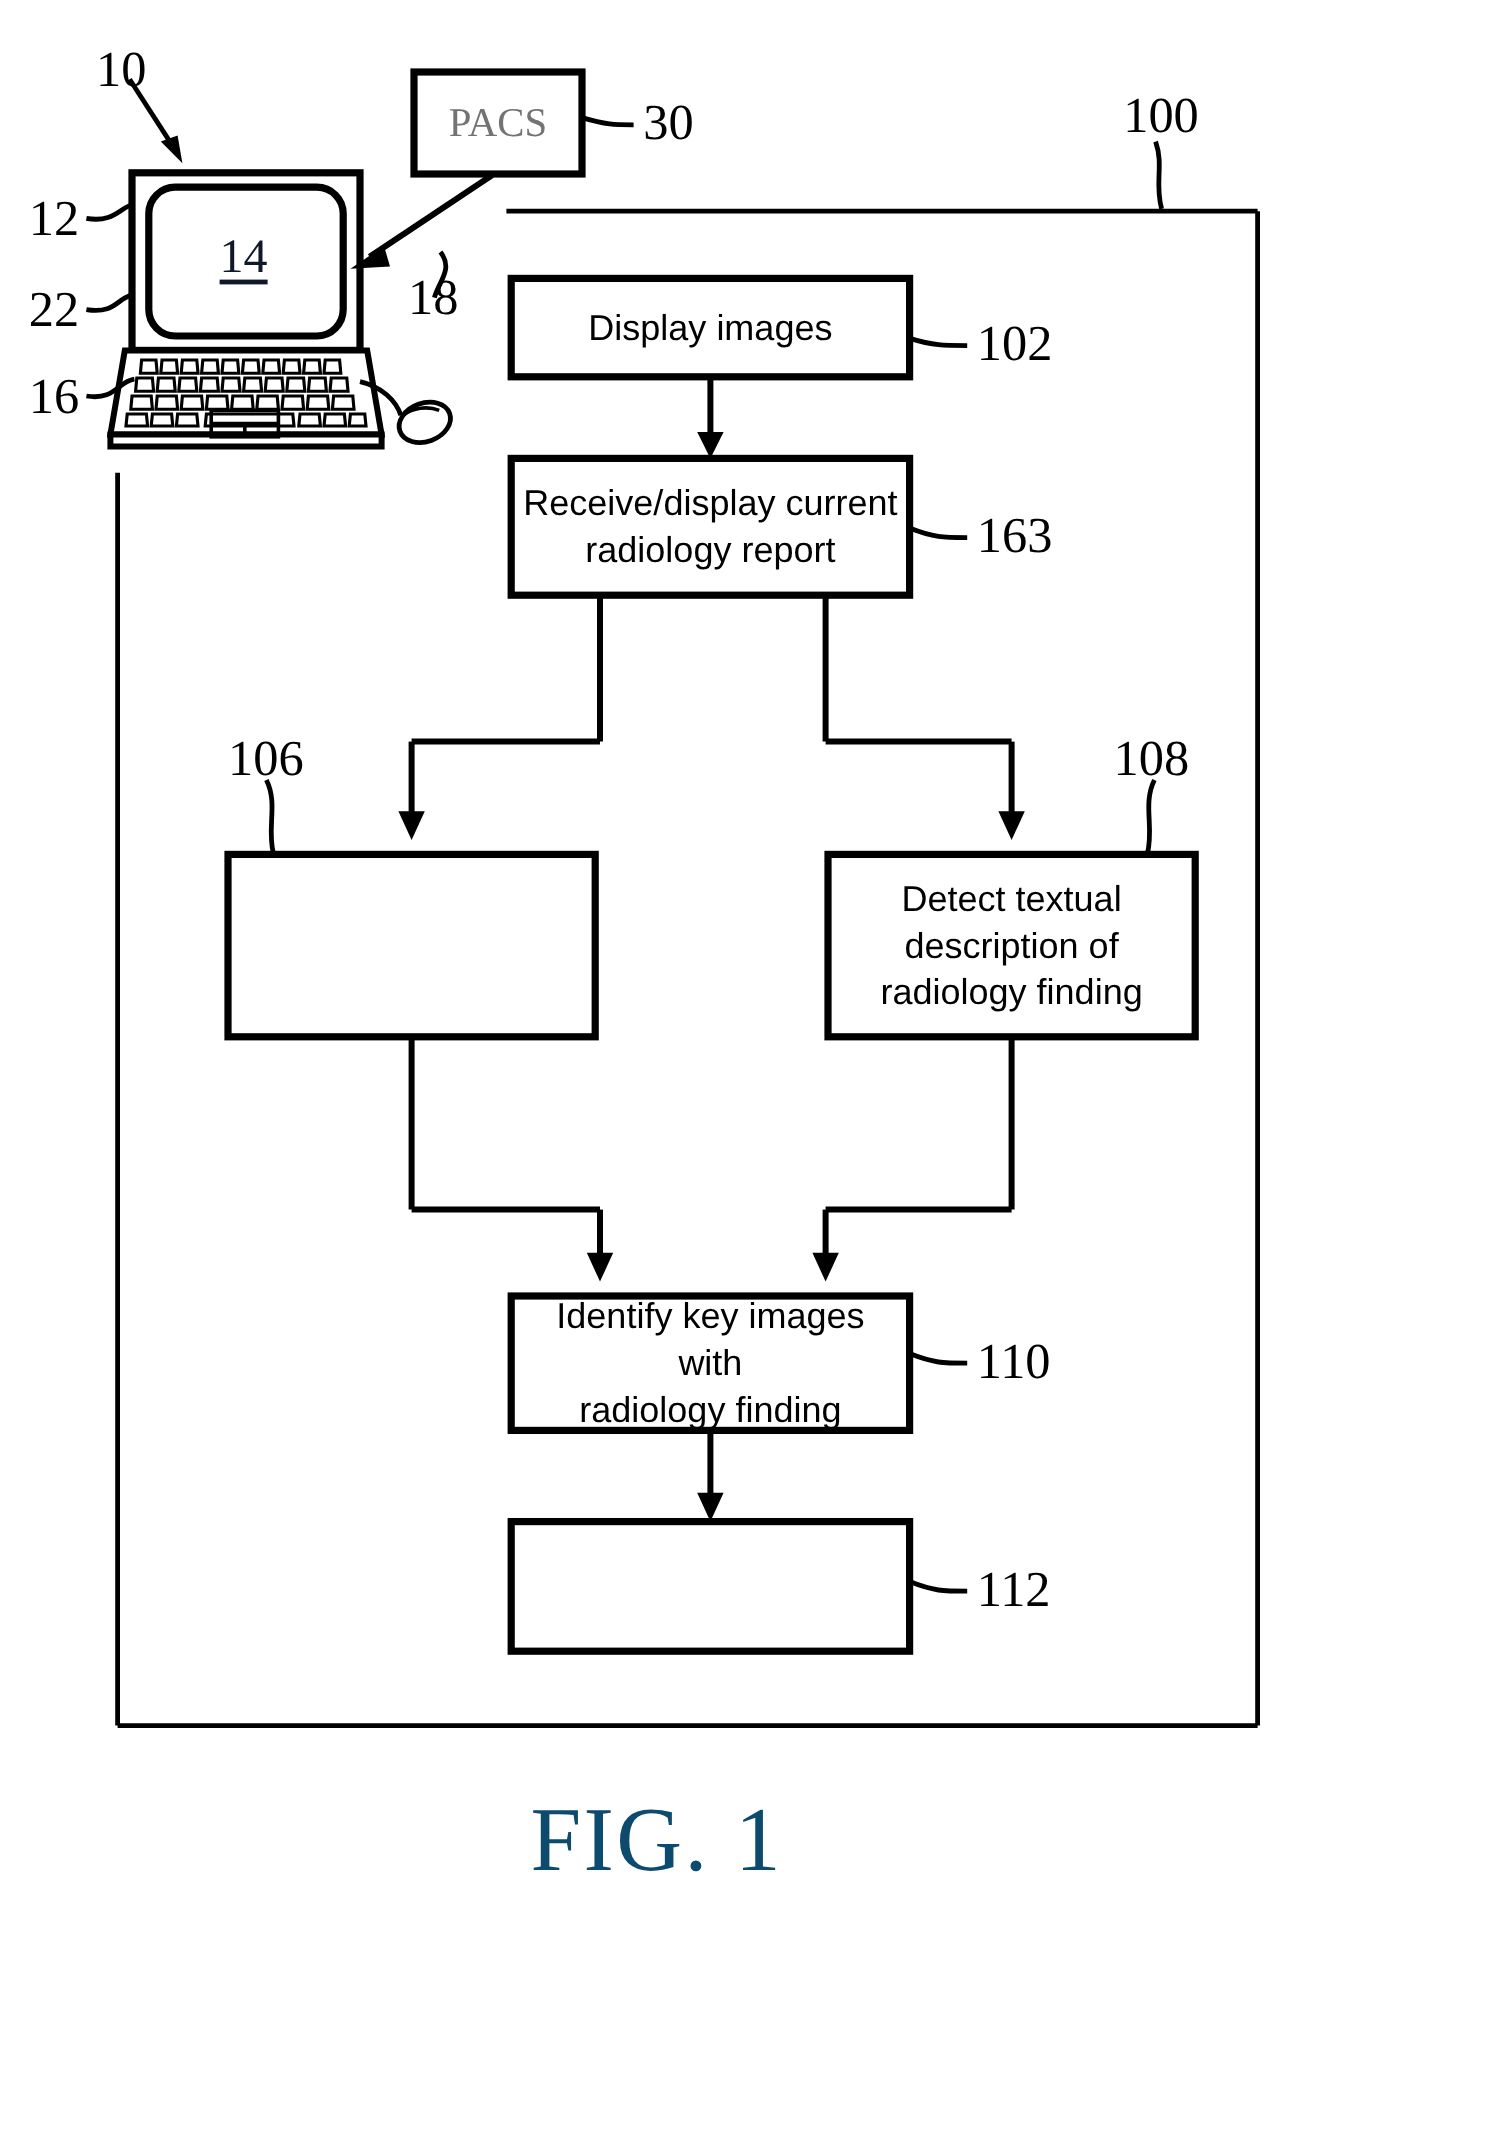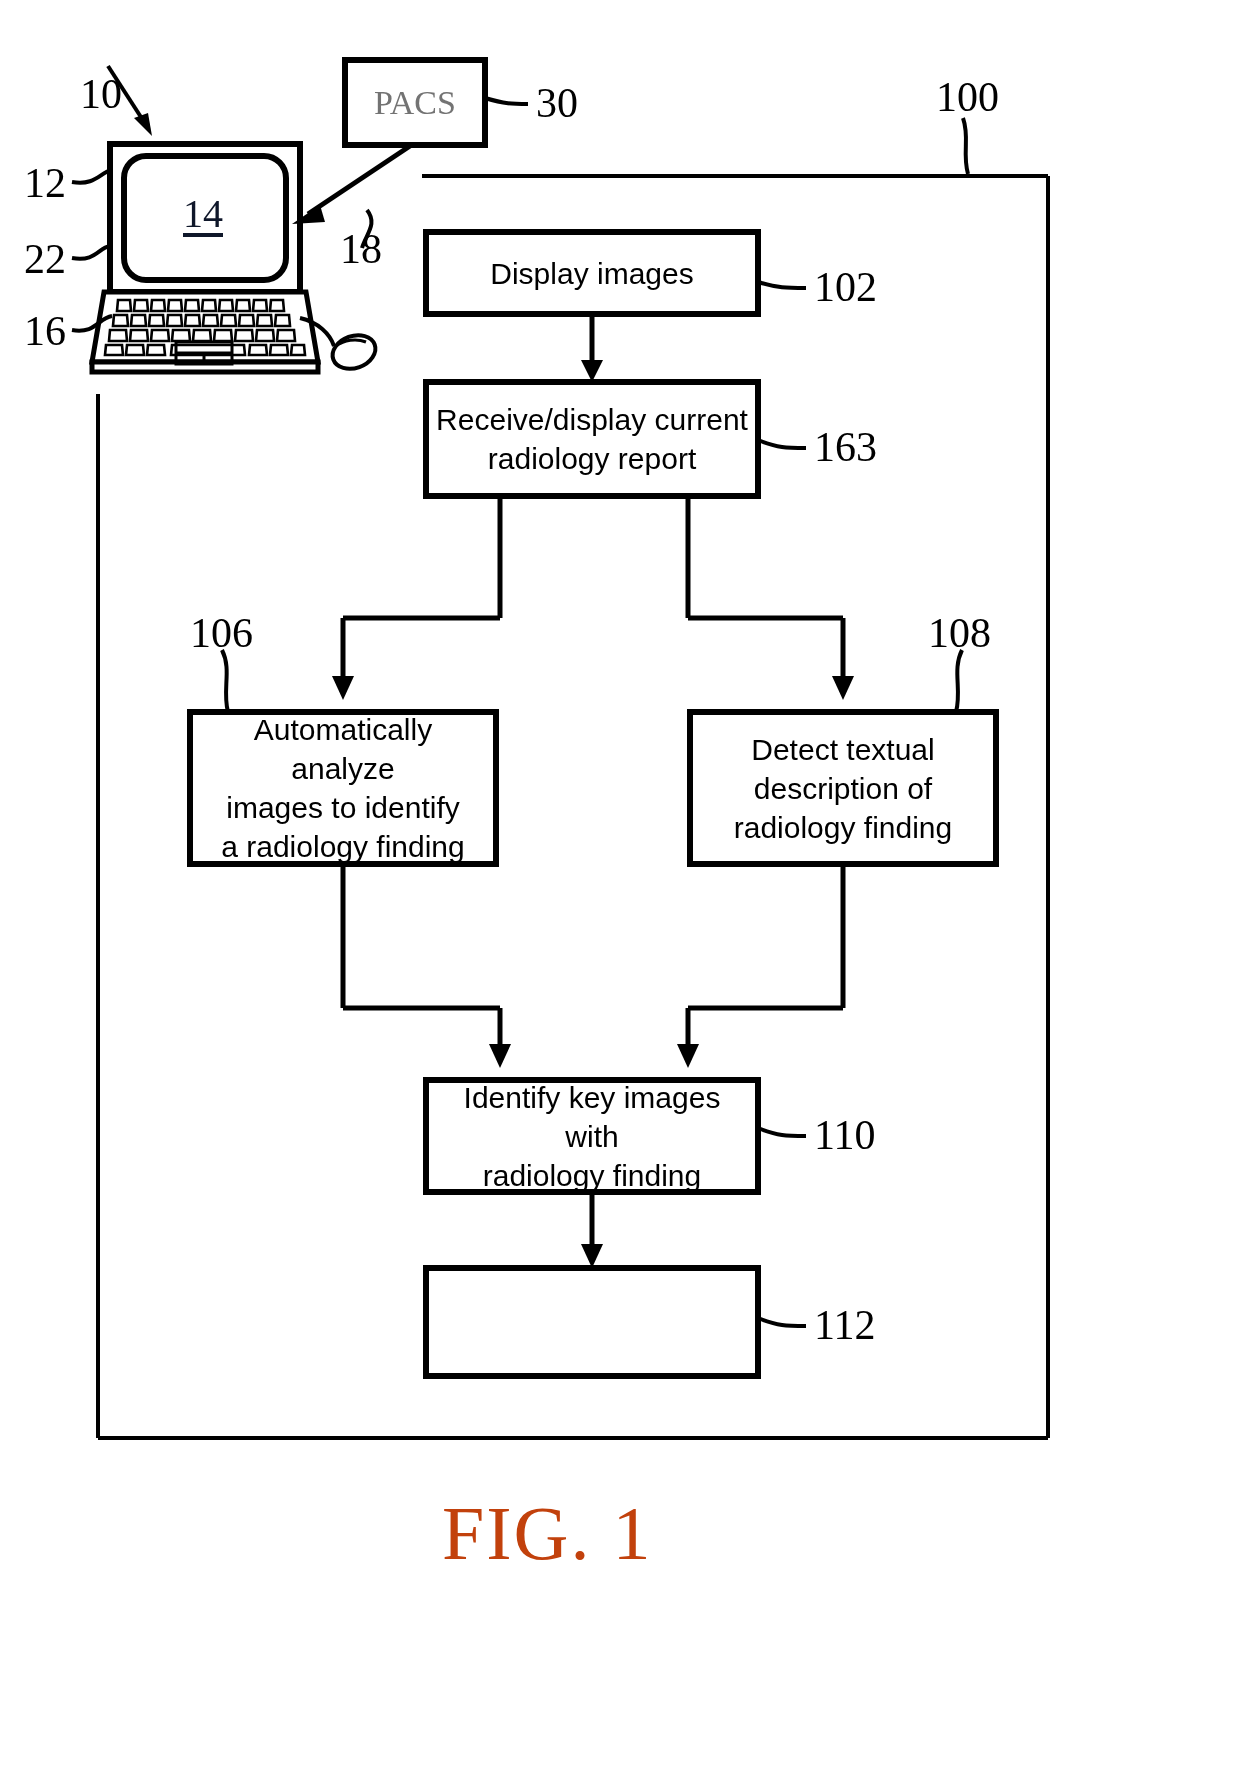--- a/index.html
+++ b/index.html
@@ -64,21 +64,21 @@
     font-size: 40px;
     color: #0f172a;
     text-decoration: underline;
     text-underline-offset: 6px;
   }
   .fig-caption {
     position: absolute;
     font-family: "Liberation Serif", serif;
     font-size: 76px;
     letter-spacing: 2px;
-    color: #c2410c;
+    color: #0c4a6e;
     white-space: nowrap;
   }
 </style>
 </head>
 <body>
 
 <div id="figure-root">
 
   <svg id="figure-svg" viewBox="0 0 1240 1788" xmlns="http://www.w3.org/2000/svg">
 
@@ -222,39 +222,36 @@
     </g>
 
     <path d="M 758 282 C 778 288, 786 288, 806 288" fill="none" stroke="#000" stroke-width="4"></path>
     <path d="M 758 440 C 778 448, 786 448, 806 448" fill="none" stroke="#000" stroke-width="4"></path>
     <path d="M 222 650 C 232 670, 222 690, 228 712" fill="none" stroke="#000" stroke-width="4"></path>
     <path d="M 962 650 C 952 670, 962 690, 956 712" fill="none" stroke="#000" stroke-width="4"></path>
     <path d="M 758 1128 C 778 1136, 786 1136, 806 1136" fill="none" stroke="#000" stroke-width="4"></path>
     <path d="M 758 1318 C 778 1326, 786 1326, 806 1326" fill="none" stroke="#000" stroke-width="4"></path>
   </svg>
 
-  <div class="ref-num" style="left:80px; top:38px;margin-top:35px;">10</div>
+  <div class="ref-num" style="left:80px; top:38px;">10</div>
   <div class="ref-num" style="left:24px; top:162px;">12</div>
   <div class="ref-num" style="left:24px; top:238px;">22</div>
   <div class="ref-num" style="left:24px; top:310px;">16</div>
 
   <div class="screen-label" style="left:183px; top:190px;">14</div>
 
   <div class="pacs-label" style="left:345px; top:60px; width:140px; height:85px;">PACS</div>
   <div class="ref-num" style="left:536px; top:82px;">30</div>
   <div class="ref-num" style="left:340px; top:228px;">18</div>
 
   <div class="ref-num" style="left:936px; top:76px;">100</div>
 
   <div class="box-label" style="left:426px; top:232px; width:332px; height:82px;">Display images</div>
   <div class="box-label" style="left:426px; top:382px; width:332px; height:114px;">Receive/display current
 radiology report</div>
-  <div class="box-label" style="left:190px; top:712px; width:306px; height:152px;">Automatically analyze
-images to identify
-a radiology finding</div>
   <div class="box-label" style="left:690px; top:712px; width:306px; height:152px;">Detect textual
 description of
 radiology finding</div>
   <div class="box-label" style="left:426px; top:1080px; width:332px; height:112px;">Identify key images with
 radiology finding</div>
 
   <div class="ref-num" style="left:814px; top:266px;">102</div>
   <div class="ref-num" style="left:814px; top:426px;">163</div>
   <div class="ref-num" style="left:190px; top:612px;">106</div>
   <div class="ref-num" style="left:928px; top:612px;">108</div>

